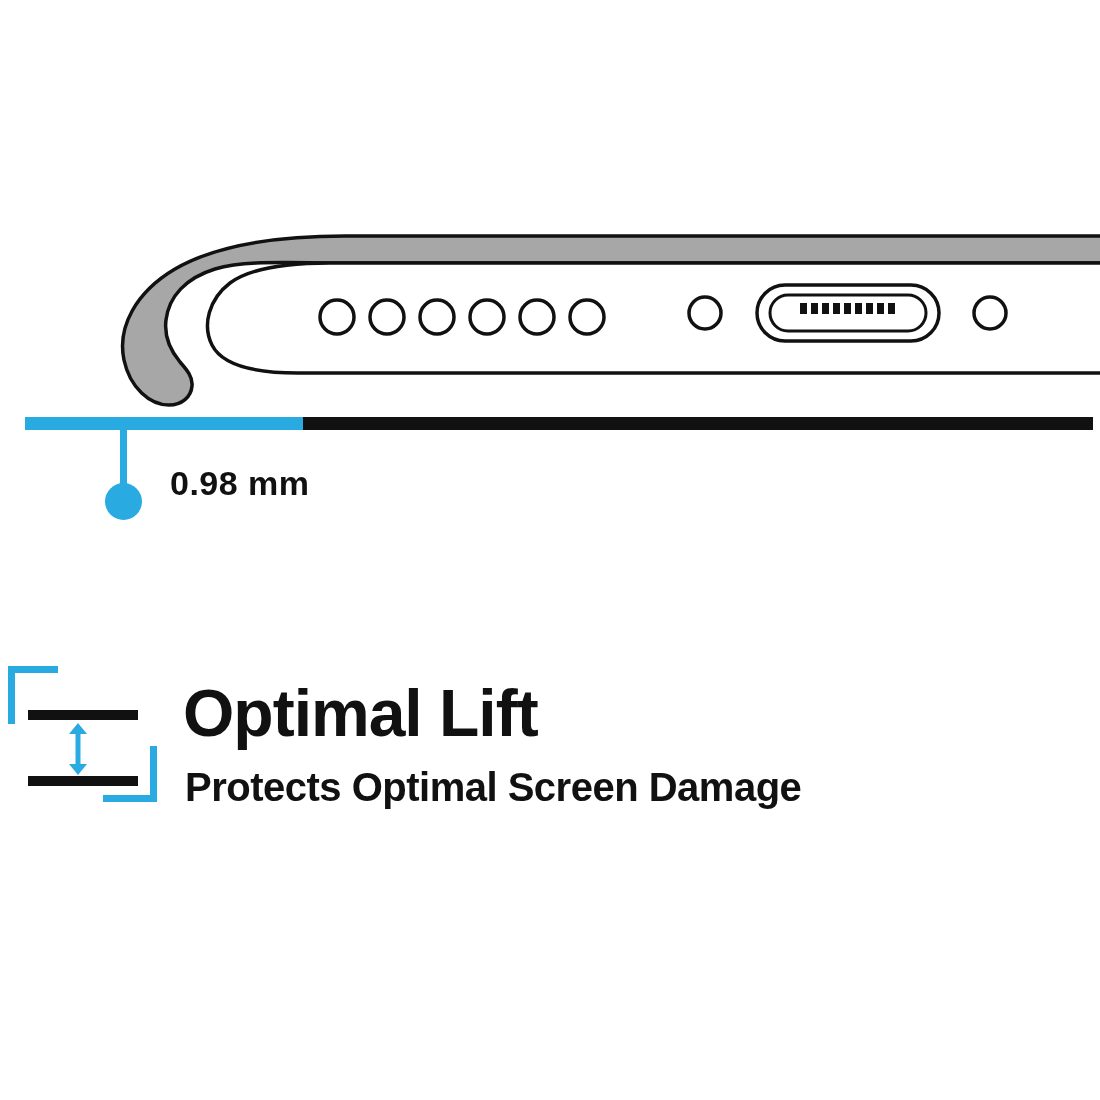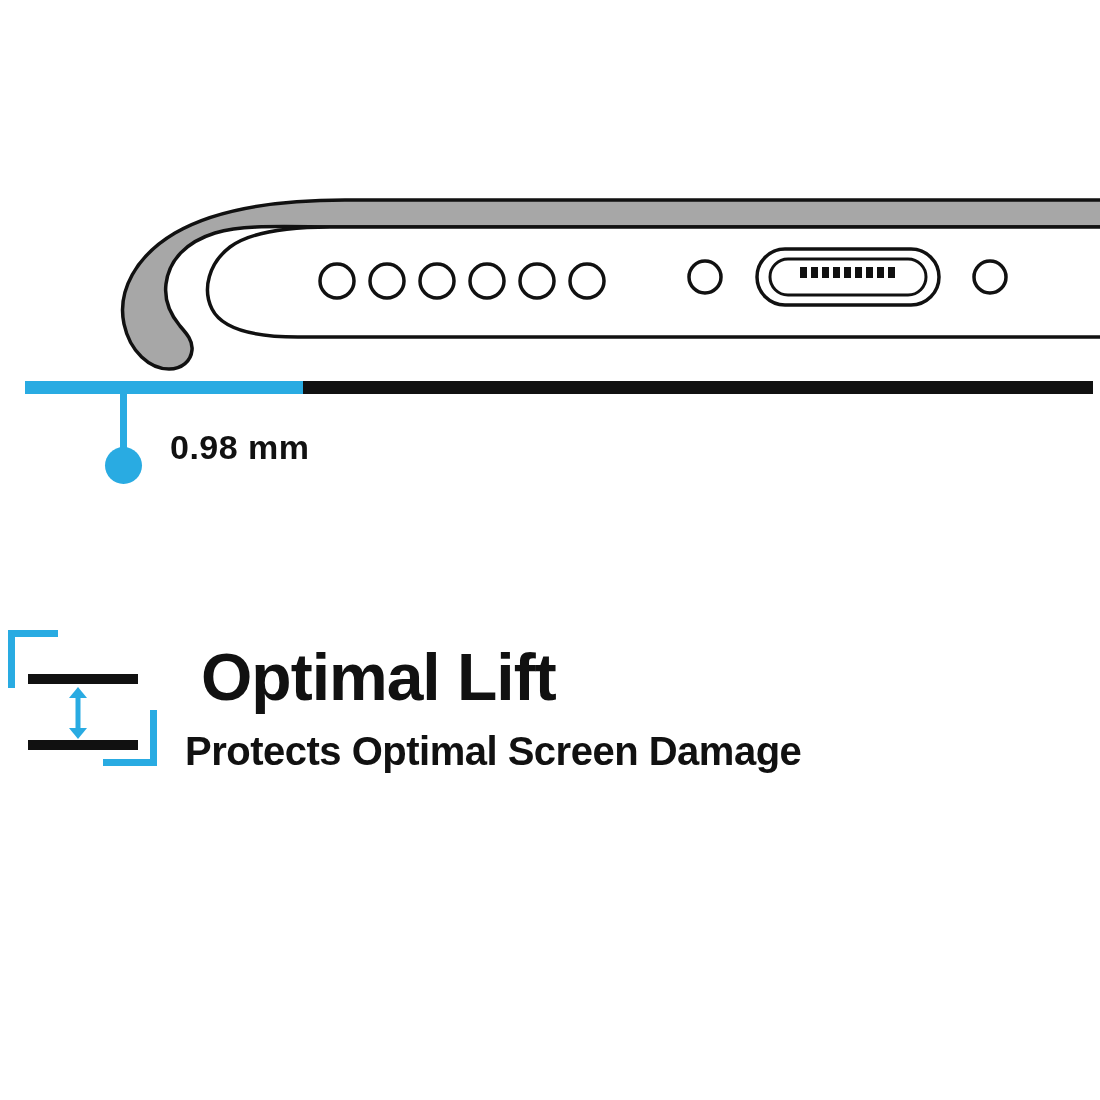--- a/index.html
+++ b/index.html
@@ -3,21 +3,21 @@
 <meta charset="utf-8">
 <style>
   :root{
     --accent:#29ABE2;
     --case-grey:#A7A7A7;
     --ink:#111111;
   }
   *{margin:0;padding:0;box-sizing:border-box;}
   html,body{width:1100px;height:1100px;background:#ffffff;overflow:hidden;}
   body{font-family:"Liberation Sans", sans-serif;color:var(--ink);position:relative;}
-  .canvas{position:absolute;inset:0;width:1100px;height:962px;}
+  .canvas{position:absolute;inset:0;width:1100px;height:962px;margin-top:36px;}
 
   .phone-svg{position:absolute;left:0;top:0;width:1100px;height:380px;display:block;}
 
   .surface-line{position:absolute;}
   .line-accent{left:25px;top:381px;width:278px;height:13px;background:var(--accent);}
   .line-dark{left:303px;top:381px;width:790px;height:13px;background:var(--ink);}
 
   .measure-stem{position:absolute;left:120px;top:393px;width:7px;height:58px;background:var(--accent);}
   .measure-dot{position:absolute;left:105px;top:447px;width:37px;height:37px;border-radius:50%;background:var(--accent);}
   .measure-label{position:absolute;left:170px;top:428px;font-size:34px;font-weight:700;letter-spacing:0.5px;color:var(--ink);}
@@ -25,21 +25,21 @@
   .lift-icon{position:absolute;left:5px;top:628px;width:160px;height:142px;}
   .bracket-tl{position:absolute;left:3px;top:2px;width:50px;height:58px;
     border-top:7px solid var(--accent);border-left:7px solid var(--accent);}
   .bracket-br{position:absolute;left:98px;top:82px;width:54px;height:56px;
     border-bottom:7px solid var(--accent);border-right:7px solid var(--accent);}
   .lift-bar{position:absolute;left:23px;width:110px;height:10px;background:var(--ink);}
   .lift-bar.top{top:46px;}
   .lift-bar.bottom{top:112px;}
   .lift-arrow{position:absolute;left:58px;top:59px;width:30px;height:52px;display:block;}
 
-  .feature-title{position:absolute;left:201px;top:644px;font-size:66px;font-weight:700;
+  .feature-title{position:absolute;left:183px;top:644px;font-size:66px;font-weight:700;
     letter-spacing:-1px;color:var(--ink);line-height:1;}
   .feature-subtitle{position:absolute;left:185px;top:731px;font-size:40px;font-weight:700;
     letter-spacing:-0.5px;color:var(--ink);line-height:1;}
 </style>
 </head>
 <body>
 
 <div class="canvas">
 
   <svg class="phone-svg" viewBox="0 0 1100 380" aria-hidden="true">

